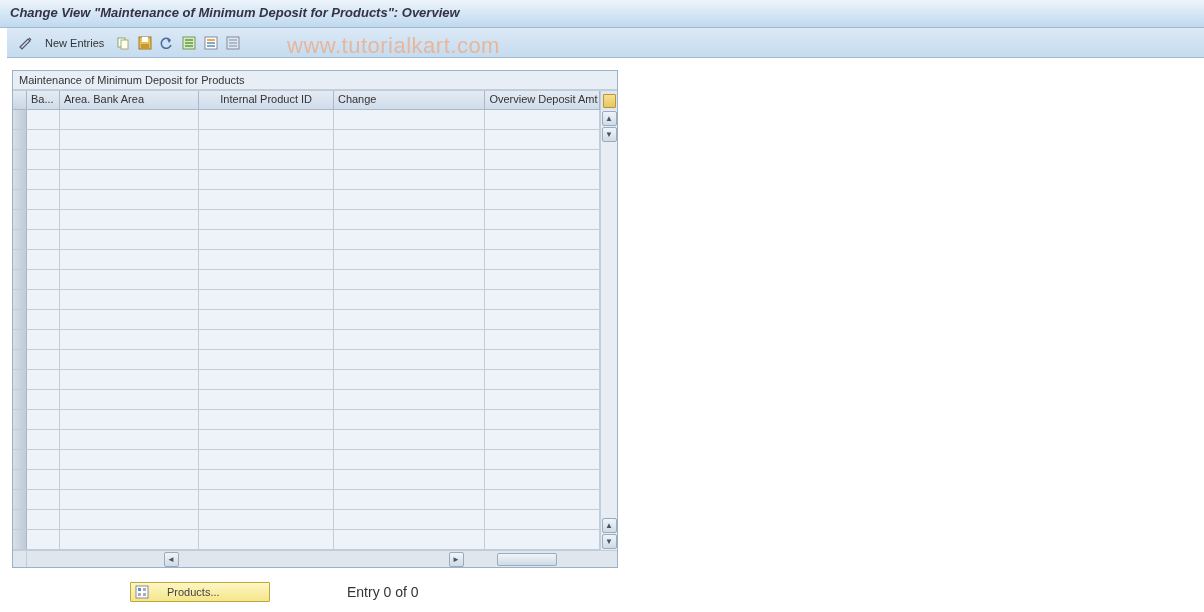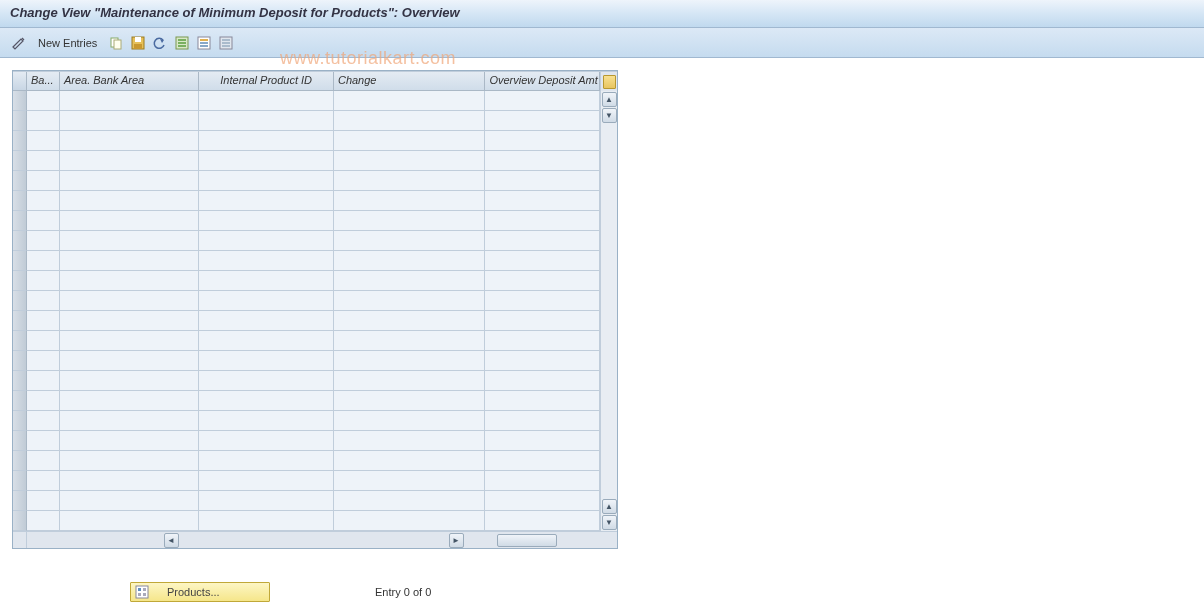--- a/index.html
+++ b/index.html
@@ -26,40 +26,41 @@
     }
     .toolbar {
       background: linear-gradient(to bottom, #dce9f6, #c5dbef);
       height: 30px;
       padding: 4px 10px;
       display: flex;
       align-items: center;
       gap: 4px;
       position: relative;
       border-bottom: 1px solid #a0b8d0;
+      margin-left: 7px;
     }
     .toolbar-icon, .toolbar-btn {
       width: 18px;
       height: 18px;
       display: inline-flex;
       align-items: center;
       justify-content: center;
       cursor: pointer;
     }
     .new-entries {
       font-size: 11px;
       color: #333;
       padding: 2px 6px;
       cursor: pointer;
     }
     .watermark {
       position: absolute;
       left: 280px;
-      top: 20px;
-      font-size: 18px;
+      top: 5px;
+      font-size: 22px;
       color: rgba(240, 165, 120, 0.7);
       font-weight: normal;
       letter-spacing: 0.5px;
       pointer-events: none;
     }
     .content {
       padding: 12px;
     }
     .table-panel {
       width: 606px;
@@ -97,21 +98,20 @@
       border-bottom: 1px solid #c0cddb;
       cursor: pointer;
     }
     .cols {
       flex: 1;
       overflow: hidden;
     }
     .header-row {
       display: flex;
       height: 19px;
-      font-style: italic;
     }
     .hcell {
       background: linear-gradient(to bottom, #e4ebf3, #d0ddea);
       border-right: 1px solid #aab8c6;
       border-bottom: 1px solid #aab8c6;
       padding: 2px 4px;
       font-size: 11px;
       color: #333;
       white-space: nowrap;
       overflow: hidden;
@@ -221,22 +221,22 @@
       color: #444;
       cursor: pointer;
       border-radius: 1px;
     }
     .position-btn .icon {
       width: 14px;
       height: 14px;
       margin-right: 18px;
     }
     .entry-text {
-      margin-left: 105px;
-      font-size: 11px;
+      margin-left: 77px;
+      font-size: 14px;
       color: #333;
     }
   </style>
 </head>
 <body>
 
 <div class="title-bar">
   <span class="title-text">Change View "Maintenance of Minimum Deposit for Products": Overview</span>
 </div>
 
@@ -289,20 +289,21 @@
         <rect x="3" y="3" width="8" height="2" fill="#aabbcc"></rect>
         <rect x="3" y="6" width="8" height="2" fill="#aabbcc"></rect>
         <rect x="3" y="9" width="8" height="2" fill="#aabbcc"></rect>
       </svg>
   </span>
   <span class="watermark">www.tutorialkart.com</span>
 </div>
 
 <div class="content">
   <div class="table-panel">
+    <div class="panel-title">Maintenance of Minimum Deposit for Products</div>
     <div class="grid">
       <div class="row-selectors" id="row-selectors">
         <div class="corner-cell"></div>
       <div class="row-sel"></div>
           <div class="row-sel"></div>
           <div class="row-sel"></div>
           <div class="row-sel"></div>
           <div class="row-sel"></div>
           <div class="row-sel"></div>
           <div class="row-sel"></div>

